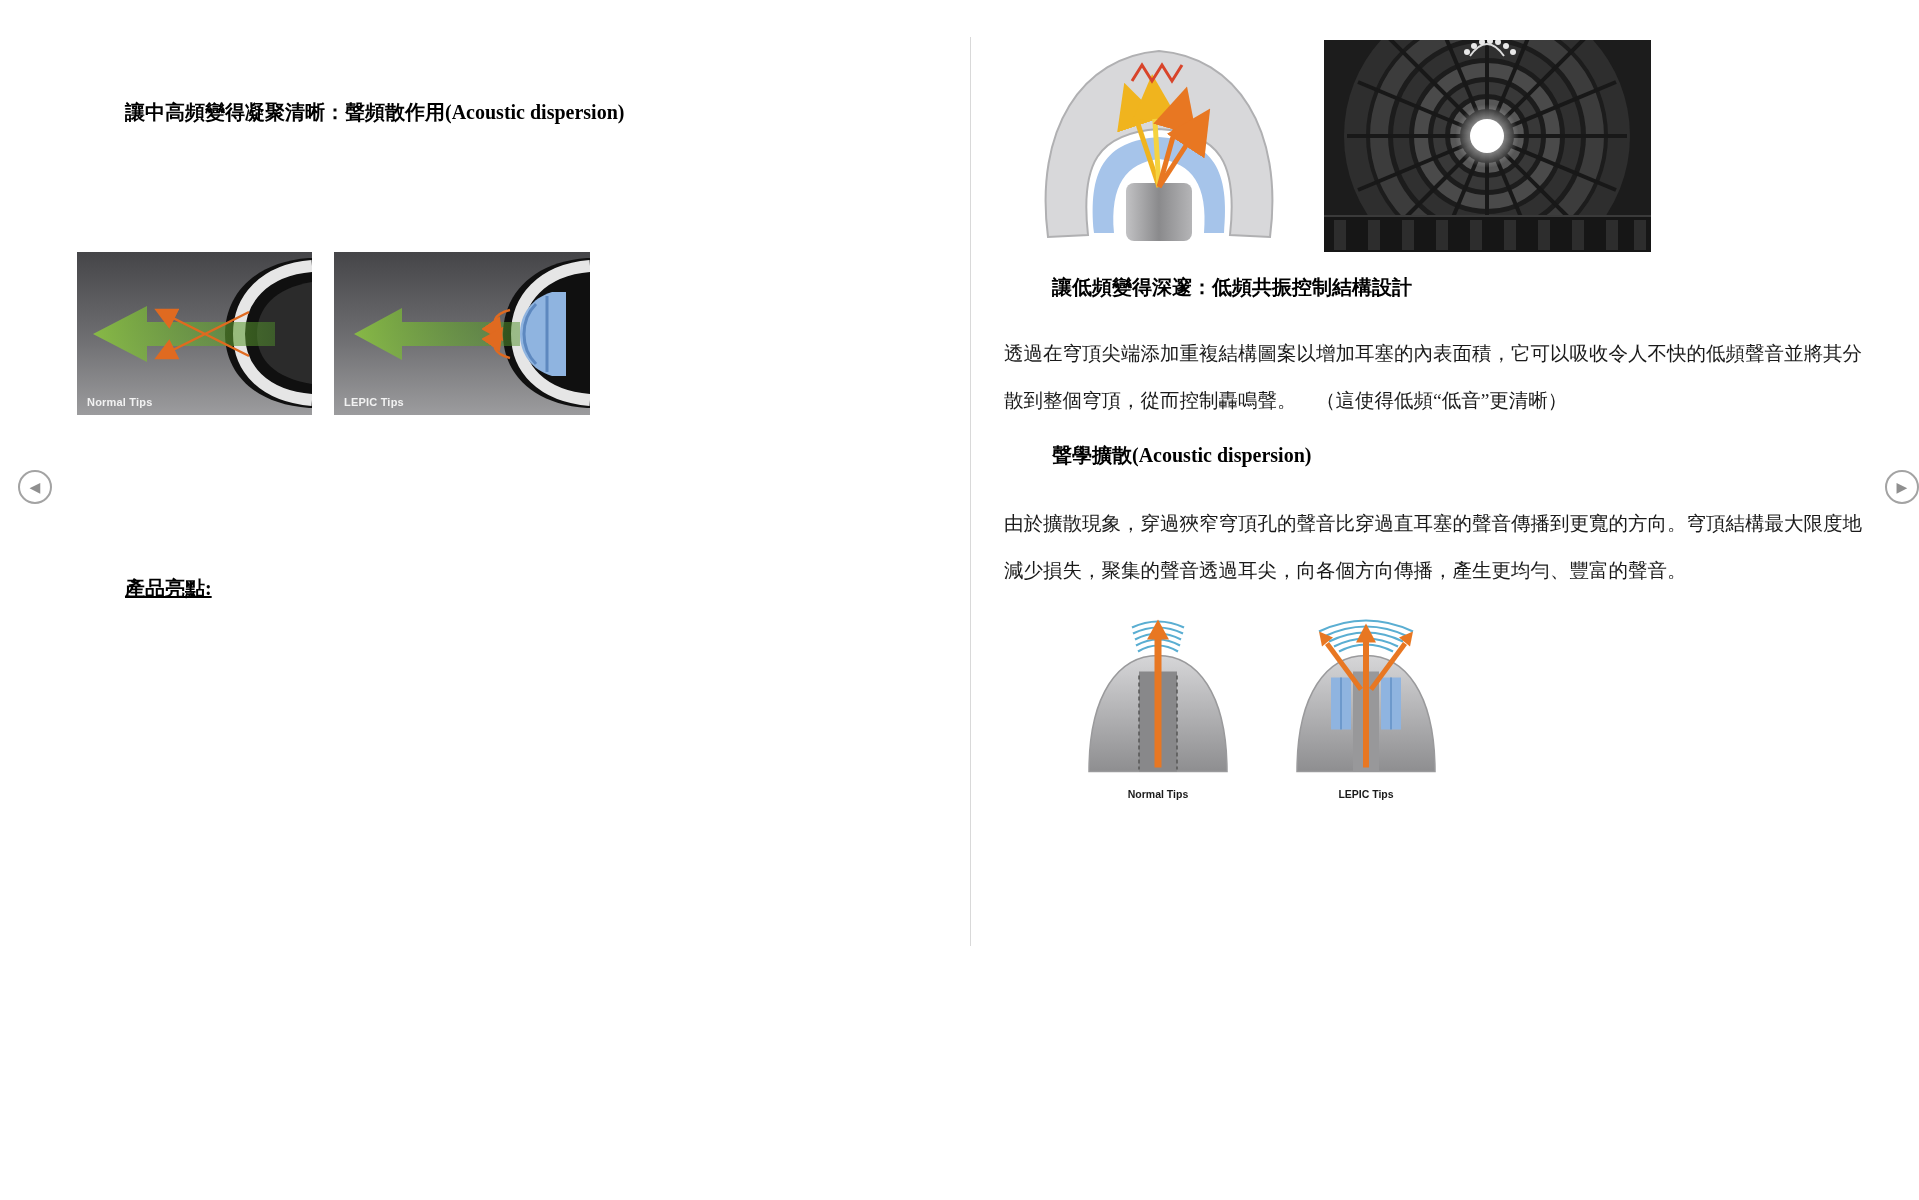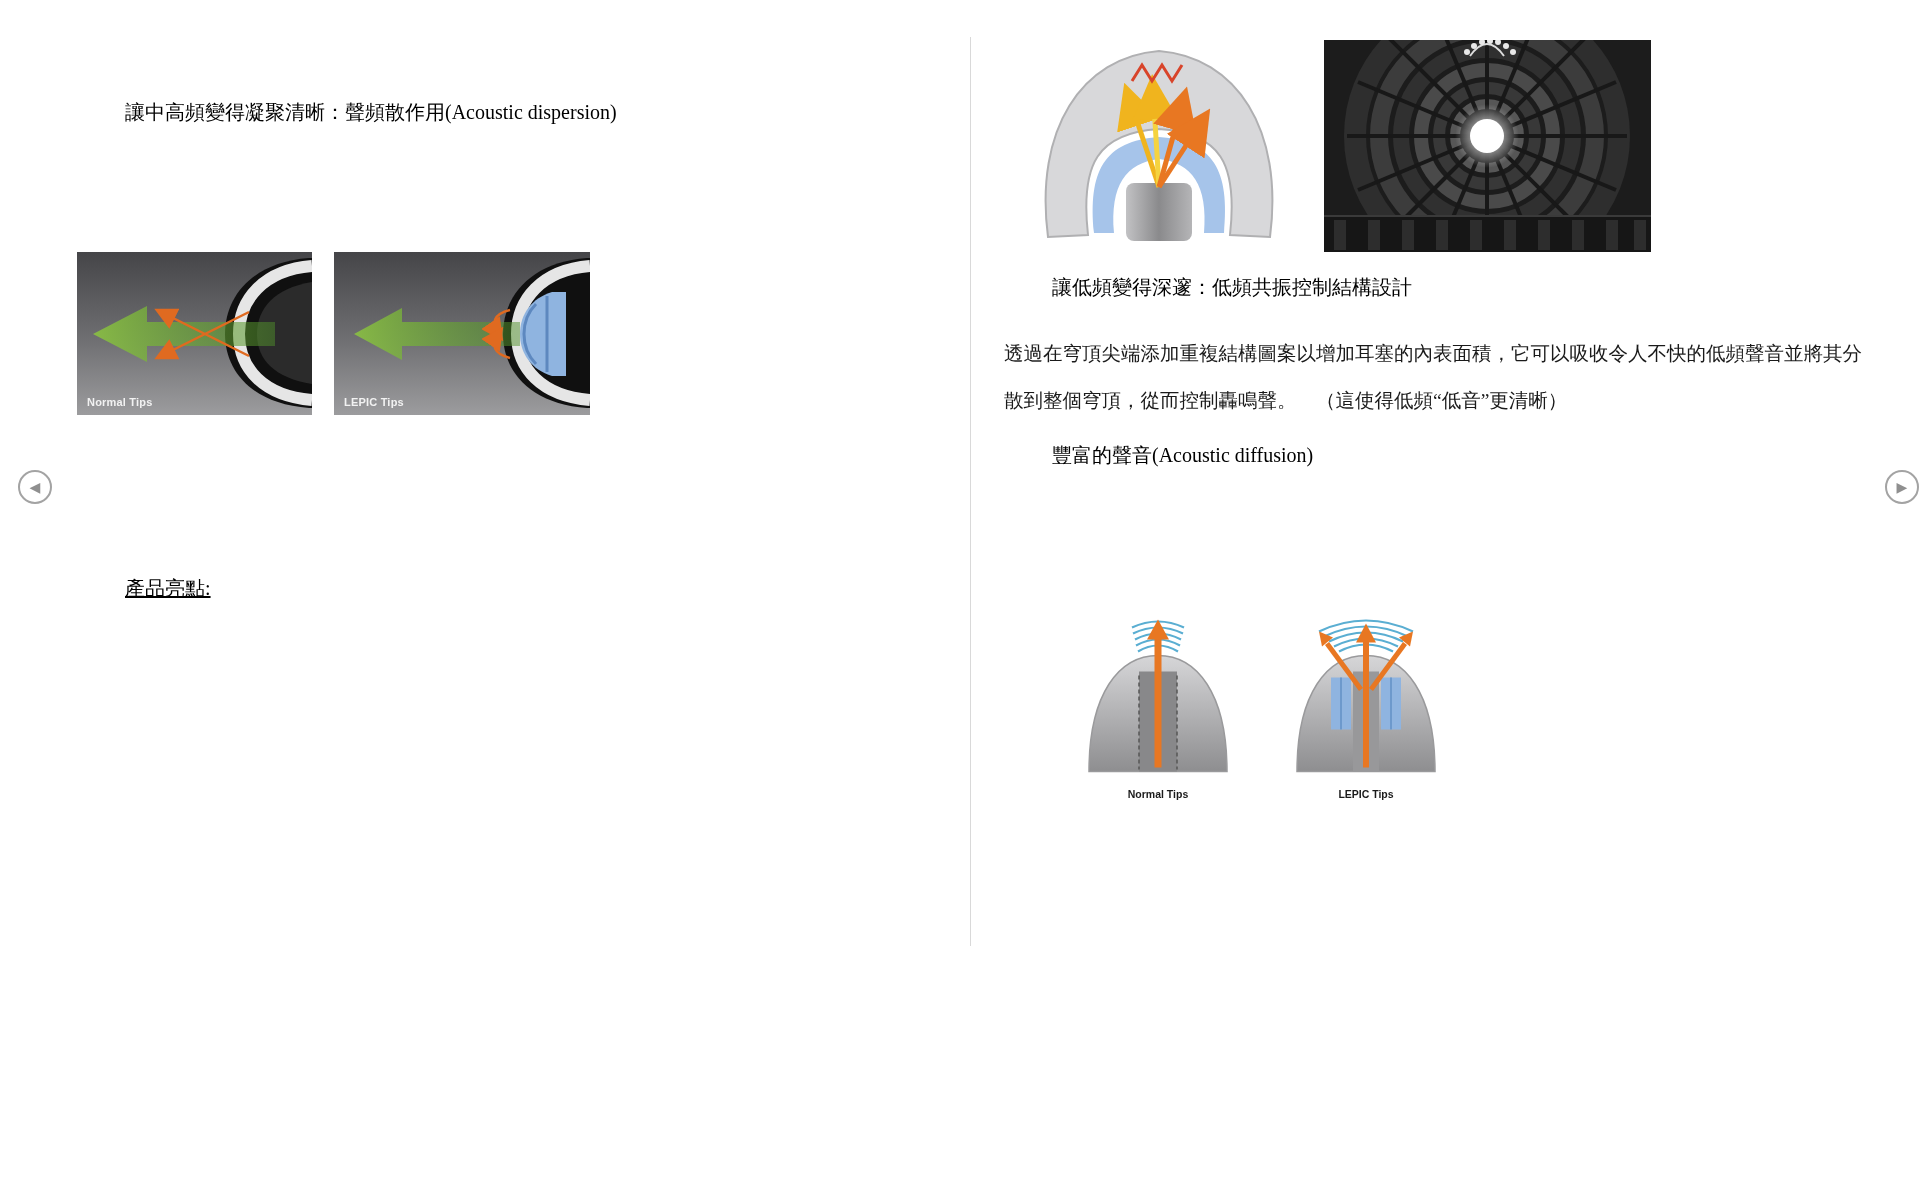--- a/index.html
+++ b/index.html
@@ -12,21 +12,21 @@
   .divider { position:absolute; left:970px; top:37px; width:1px; height:909px; background:#d9d9d9; }
 
   .nav-btn {
     position:absolute; width:34px; height:34px; border:2px solid #a3a3a3; border-radius:50%;
     background:#fff; color:#8f8f8f; display:flex; align-items:center; justify-content:center;
     font-family:"DejaVu Sans",sans-serif; font-size:14px; cursor:pointer; user-select:none;
   }
   .nav-prev { left:18px; top:470px; }
   .nav-next { left:1885px; top:470px; }
 
-  .heading { position:absolute; font-weight:normal; font-size:20px; color:#000; white-space:nowrap;padding-left:48px; }
+  .heading { position:absolute; font-weight:bold; font-size:20px; color:#000; white-space:nowrap;padding-left:48px; }
   .para { position:absolute; font-size:19.5px; line-height:47px; color:#1a1a1a; }
   .underlined { text-decoration:underline; }
 
   .fig-panel { position:absolute; overflow:hidden; }
   .panel-caption {
     position:absolute; left:10px; bottom:7px; font-family:"Liberation Sans",sans-serif;
     font-weight:bold; font-size:11px; color:#f2f2f2; letter-spacing:0.2px;
   }
   .fig-label {
     position:absolute; width:170px; text-align:center; font-family:"Liberation Sans",sans-serif;
@@ -193,22 +193,23 @@
         <rect x="282" y="180" width="12" height="30"></rect>
           <rect x="310" y="180" width="12" height="30"></rect>
       </g>
     </svg>
   </div>
 
   <div class="heading" style="left:1004px; top:274px;">讓低頻變得深邃：低頻共振控制結構設計</div>
 
   <div class="para" style="left:1004px; top:330px; width:866px;">透過在穹頂尖端添加重複結構圖案以增加耳塞的內表面積，它可以吸收令人不快的低頻聲音並將其分散到整個穹頂，從而控制轟鳴聲。　（這使得低頻“低音”更清晰）</div>
 
-  <div class="heading" style="left:1004px; top:442px;">豐富的聲音(Acoustic diffusion)</div>
-
+  <div class="heading" style="left:1004px; top:442px;">聲學擴散(Acoustic dispersion)</div>
+
+  <div class="para" style="left:1004px; top:500px; width:866px;">由於擴散現象，穿過狹窄穹頂孔的聲音比穿過直耳塞的聲音傳播到更寬的方向。穹頂結構最大限度地減少損失，聚集的聲音透過耳尖，向各個方向傳播，產生更均勻、豐富的聲音。</div>
 
   <div class="fig-panel" style="left:1073px; top:606px; width:170px; height:175px;">
     <svg width="170" height="175" viewBox="0 0 170 160">
       <path d="M16 158 C16 80 46 42 85 42 C124 42 154 80 154 158 Z" fill="url(#domeGrad)" stroke="#9a9a9c" stroke-width="1.5"></path>
       <rect x="66" y="58" width="38" height="100" fill="#88888a"></rect>
       <line x1="66" y1="62" x2="66" y2="156" stroke="#555" stroke-width="1.5" stroke-dasharray="4 3"></line>
       <line x1="104" y1="62" x2="104" y2="156" stroke="#555" stroke-width="1.5" stroke-dasharray="4 3"></line>
       <g stroke="#5aaed2" stroke-width="2.2" fill="none">
         <path d="M65 38 Q85 26 105 38"></path>
         <path d="M63 32 Q85 20 107 32"></path>

